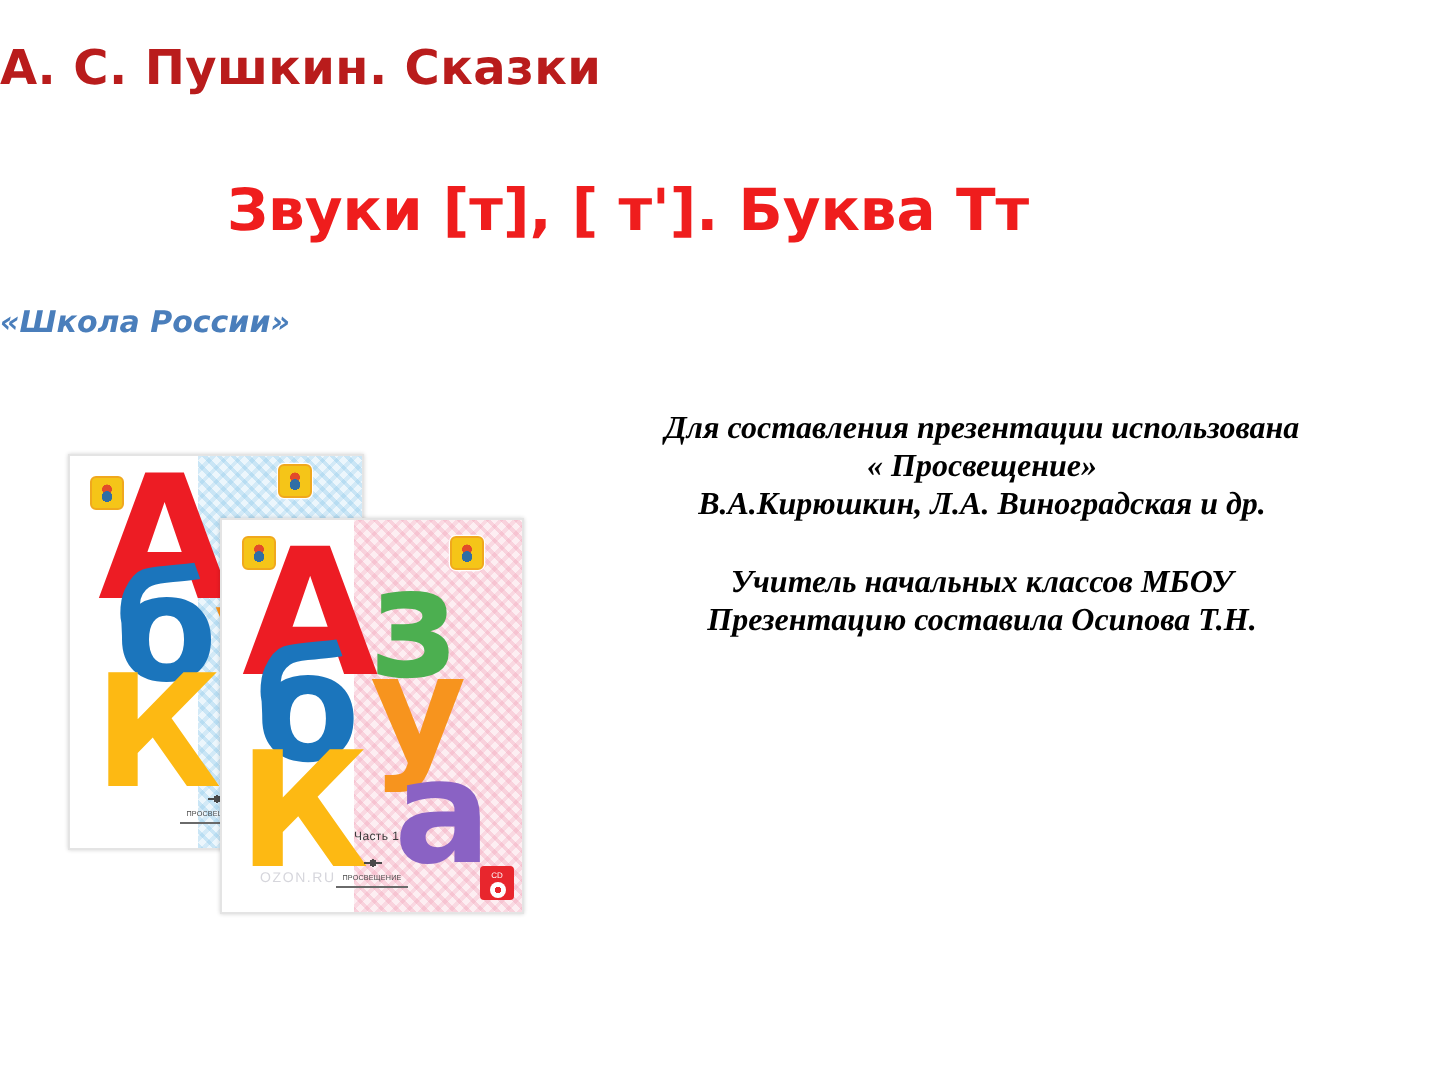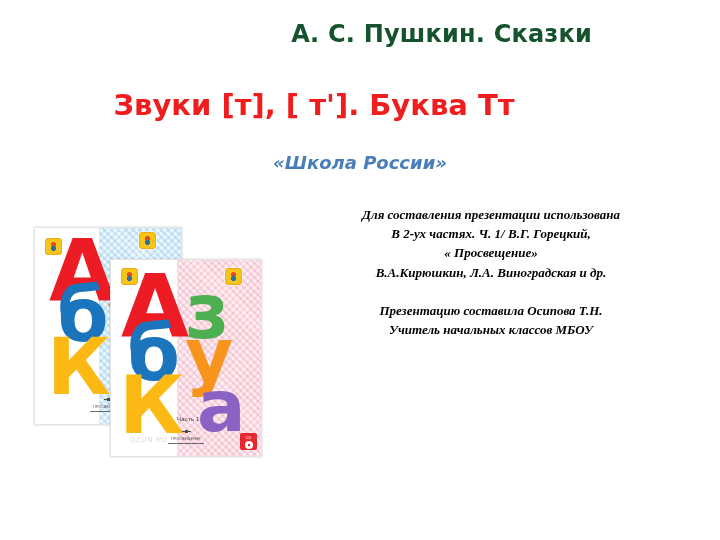--- a/index.html
+++ b/index.html
@@ -15,22 +15,22 @@
     overflow: hidden;
     font-family: "Liberation Sans", sans-serif;
   }
 
   
   .title-main {
     position: absolute;
     left: 0;
     top: 20px;
     width: 592px;
-    text-align: right;
-    color: #14532d;
+    text-align: left;
+    color: #b91c1c;
     font-family: "DejaVu Sans", sans-serif;
     font-weight: bold;
     font-size: 24px;
     letter-spacing: 0.2px;
     line-height: 1.2;
   }
   .title-sub {
     position: absolute;
     left: 0;
     top: 88px;
@@ -40,41 +40,40 @@
     font-family: "DejaVu Sans", sans-serif;
     font-weight: bold;
     font-size: 29px;
     line-height: 1.2;
   }
   .title-program {
     position: absolute;
     left: 0;
     top: 152px;
     width: 720px;
-    text-align: center;
     color: #4a7ebb;
     font-family: "DejaVu Sans", sans-serif;
     font-weight: bold;
     font-style: italic;
-    font-size: 18px;
+    font-size: 15px;
     line-height: 1.2;
   }
 
   
   .credits {
     position: absolute;
     left: 268px;
     top: 205px;
     width: 446px;
     text-align: center;
     color: #000000;
     font-family: "Liberation Serif", "DejaVu Serif", serif;
     font-weight: bold;
     font-style: italic;
-    font-size: 13px;
+    font-size: 16px;
     line-height: 19.2px;
   }
   .credits .gap { display: block; height: 19px; }
 
   
   .books {
     position: absolute;
     left: 26px;
     top: 205px;
     width: 250px;
@@ -238,26 +237,25 @@
 <div id="slide">
 
   <div class="title-main">А. С. Пушкин. Сказки</div>
 
   <div class="title-sub">Звуки [т], [ т']. Буква Тт</div>
 
   <div class="title-program">«Школа России»</div>
 
   <div class="credits">
     <div>Для составления презентации использована</div>
-    <div>В 2-ух частях. Ч. 1/ В.Г. Горецкий,</div>
     <div>« Просвещение»</div>
     <div>В.А.Кирюшкин,  Л.А.  Виноградская  и др.</div>
     <span class="gap"></span>
+    <div>Учитель начальных классов МБОУ</div>
     <div>Презентацию составила Осипова Т.Н.</div>
-    <div>Учитель начальных классов МБОУ</div>
   </div>
 
   <div class="books">
 
     <div class="book part2">
       <div class="cover-tex"></div>
       <div class="glyph g-a">А</div>
       <div class="glyph g-z">з</div>
       <div class="glyph g-b">б</div>
       <div class="glyph g-u">у</div>

